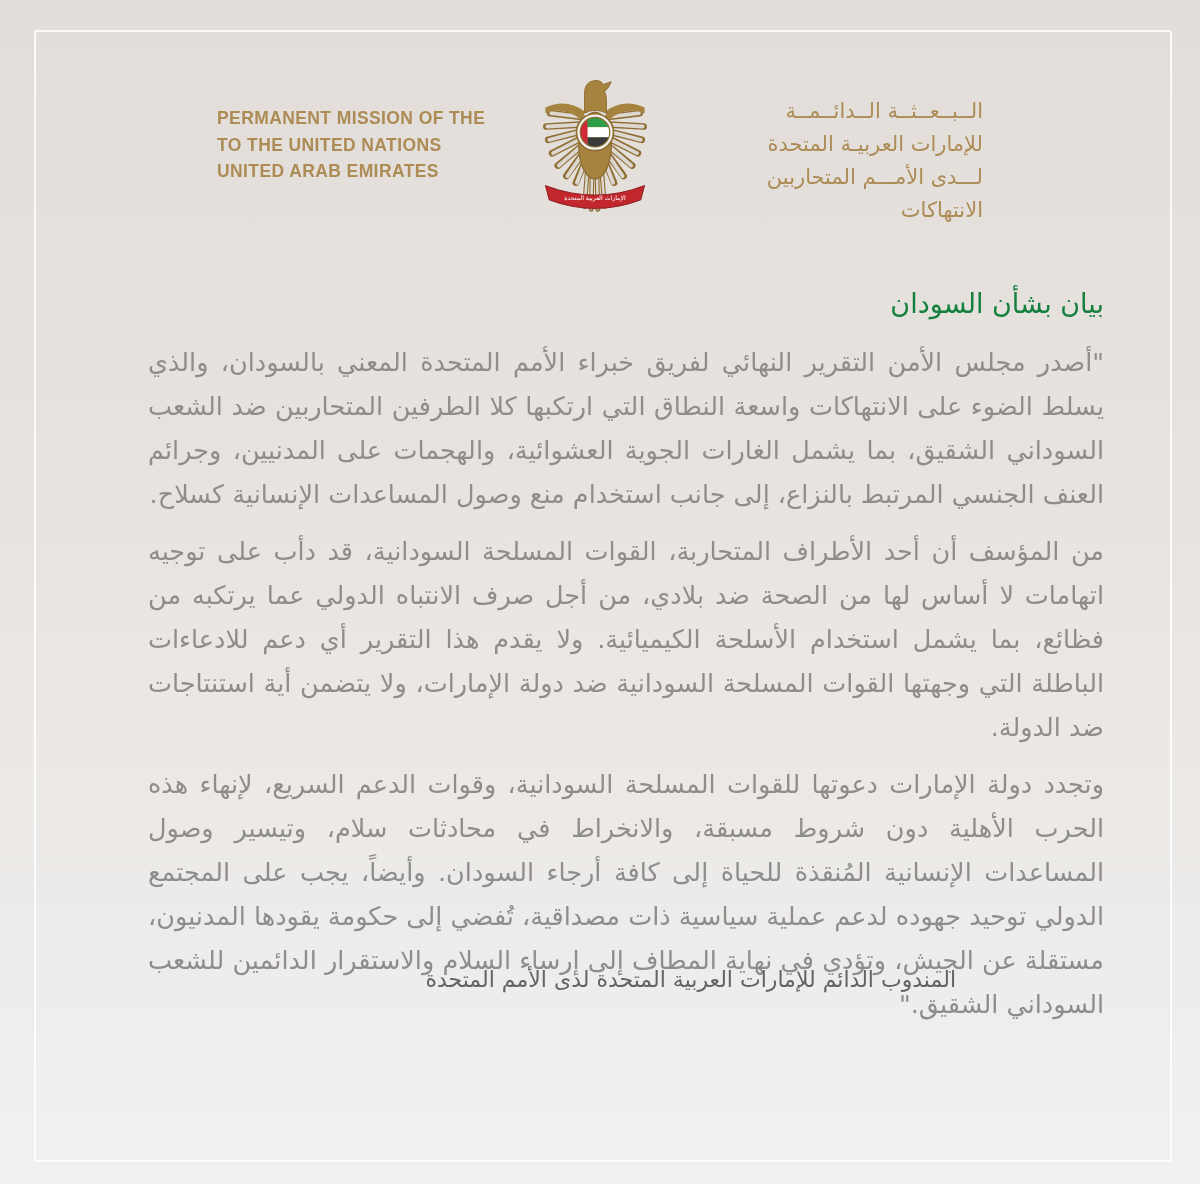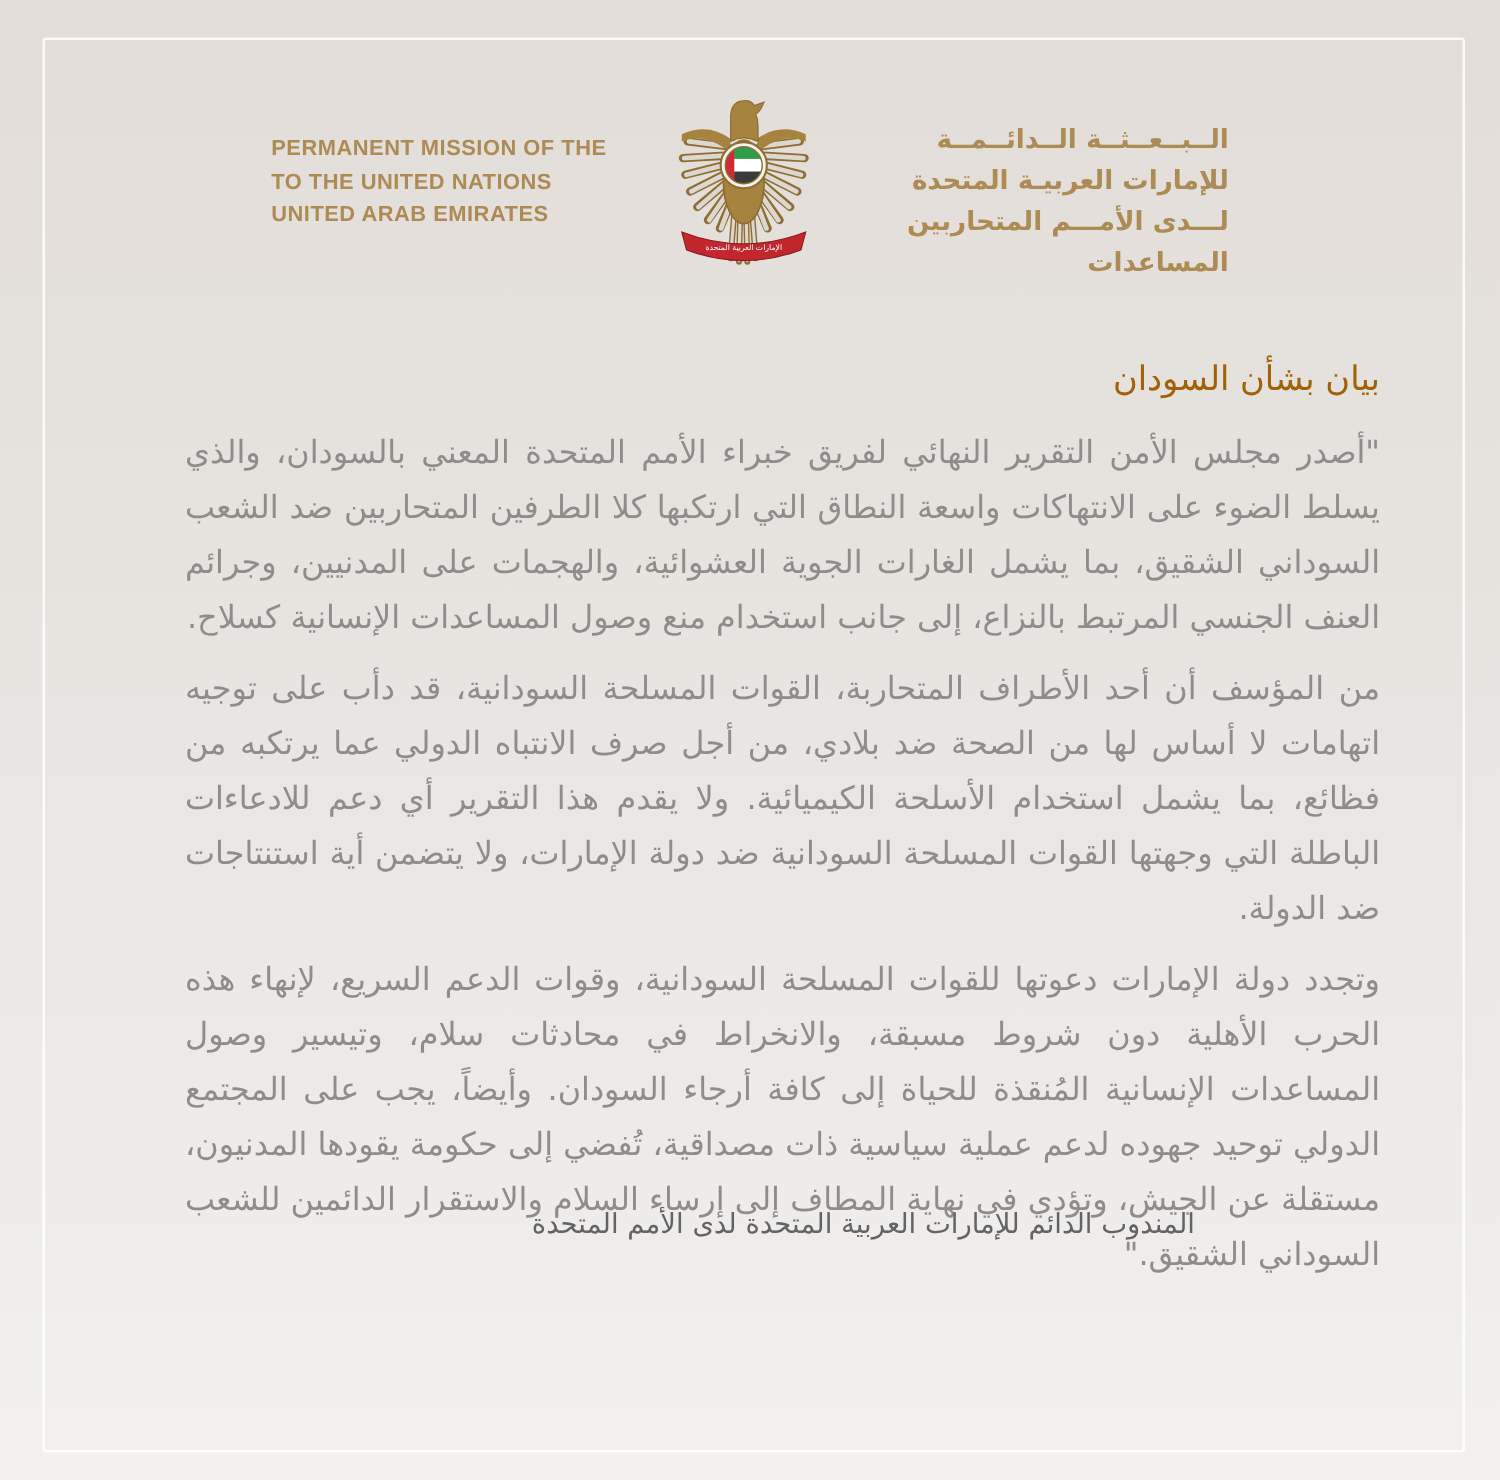--- a/index.html
+++ b/index.html
@@ -19,27 +19,27 @@
   }
   .head-en{
     width:298px;margin-top:30px;text-align:left;direction:ltr;
     font-family:"Liberation Sans","DejaVu Sans",sans-serif;
     font-weight:bold;font-size:17.5px;line-height:26.5px;letter-spacing:.4px;
     color:#ac8b55;
   }
   .emblem{width:116px;height:143px;flex:0 0 auto;}
   .head-ar{
     width:308px;margin-top:20px;direction:rtl;text-align:right;
-    font-weight:bold;font-size:21px;line-height:33px;color:#ac8b55;
+    font-weight:normal;font-size:21px;line-height:33px;color:#ac8b55;
   }
   
   .doc-title{
     position:absolute;top:288px;right:96px;left:148px;
     direction:rtl;text-align:right;
-    color:#a16207;font-size:27px;font-weight:500;
+    color:#15803d;font-size:27px;font-weight:500;
   }
   .doc-body{
     position:absolute;top:340px;right:96px;left:148px;
     direction:rtl;text-align:justify;
     color:#8f8d8c;font-size:25.5px;line-height:44px;
   }
   .doc-body p{margin:0 0 13px 0;}
   
   .signature{
     position:absolute;top:960px;right:244px;
@@ -139,21 +139,21 @@
     <circle cx="60" cy="60" r="15.5" fill="none" stroke="#8f6e33" stroke-width="1.2"></circle>
 
     <path d="M8 116 Q60 136 112 116 L108 131 Q60 149 12 131 Z" fill="#c1272d" stroke="#8c1d22" stroke-width="1"></path>
     <text x="60" y="131" text-anchor="middle" font-size="6.5" fill="#ffffff" font-family="DejaVu Sans, sans-serif">الإمارات العربية المتحدة</text>
   </svg>
 
   <div class="head-ar">
     <div>الــبــعــثــة الــدائــمــة</div>
     <div>للإمارات العربيـة المتحدة</div>
     <div>لـــدى الأمـــم المتحاربين</div>
-    <div>المساعدات</div>
+    <div>الانتهاكات</div>
   </div>
 </div>
 
 <div class="doc-title">بيان بشأن السودان</div>
 
 <div class="doc-body">
   <p>"أصدر مجلس الأمن التقرير النهائي لفريق خبراء الأمم المتحدة المعني بالسودان، والذي يسلط الضوء على الانتهاكات واسعة النطاق التي ارتكبها كلا الطرفين المتحاربين ضد الشعب السوداني الشقيق، بما يشمل الغارات الجوية العشوائية، والهجمات على المدنيين، وجرائم العنف الجنسي المرتبط بالنزاع، إلى جانب استخدام منع وصول المساعدات الإنسانية كسلاح.</p>
   <p>من المؤسف أن أحد الأطراف المتحاربة، القوات المسلحة السودانية، قد دأب على توجيه اتهامات لا أساس لها من الصحة ضد بلادي، من أجل صرف الانتباه الدولي عما يرتكبه من فظائع، بما يشمل استخدام الأسلحة الكيميائية. ولا يقدم هذا التقرير أي دعم للادعاءات الباطلة التي وجهتها القوات المسلحة السودانية ضد دولة الإمارات، ولا يتضمن أية استنتاجات ضد الدولة.</p>
   <p>وتجدد دولة الإمارات دعوتها للقوات المسلحة السودانية، وقوات الدعم السريع، لإنهاء هذه الحرب الأهلية دون شروط مسبقة، والانخراط في محادثات سلام، وتيسير وصول المساعدات الإنسانية المُنقذة للحياة إلى كافة أرجاء السودان. وأيضاً، يجب على المجتمع الدولي توحيد جهوده لدعم عملية سياسية ذات مصداقية، تُفضي إلى حكومة يقودها المدنيون، مستقلة عن الجيش، وتؤدي في نهاية المطاف إلى إرساء السلام والاستقرار الدائمين للشعب السوداني الشقيق."</p>
 </div>

